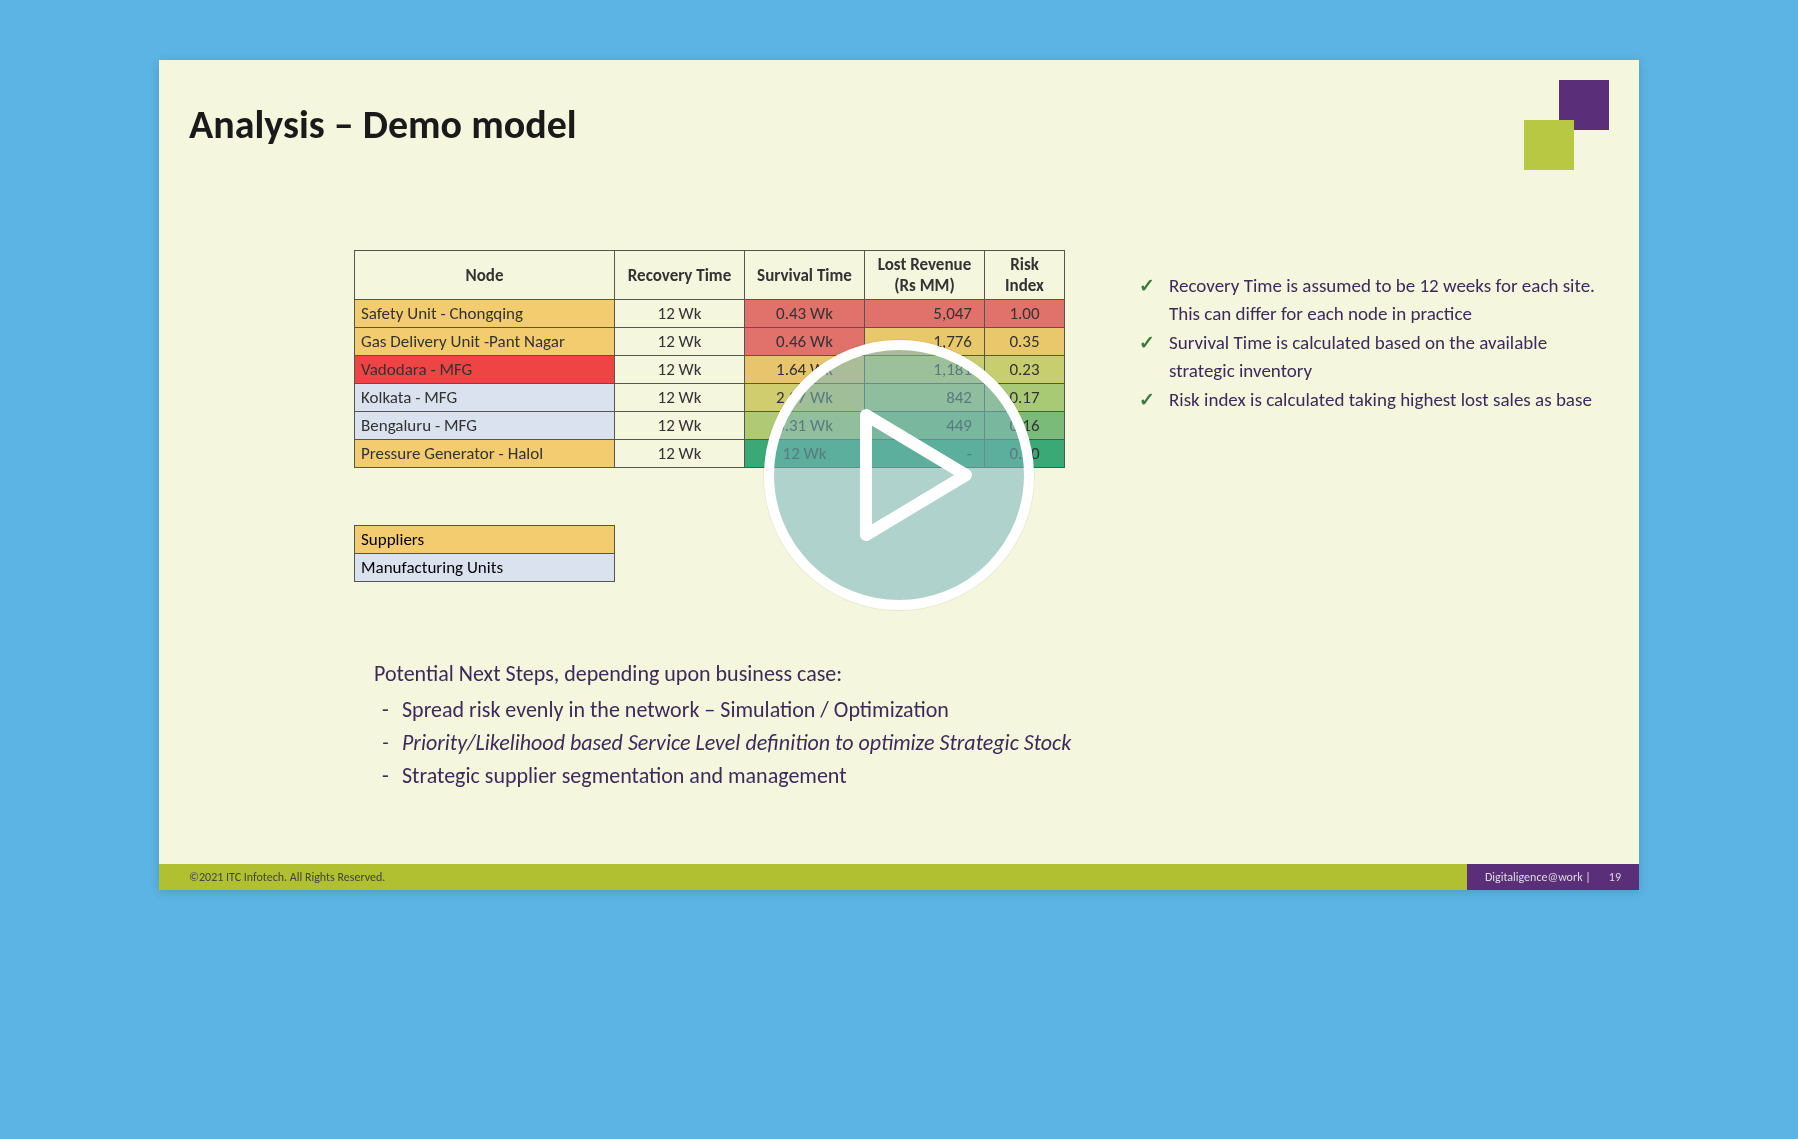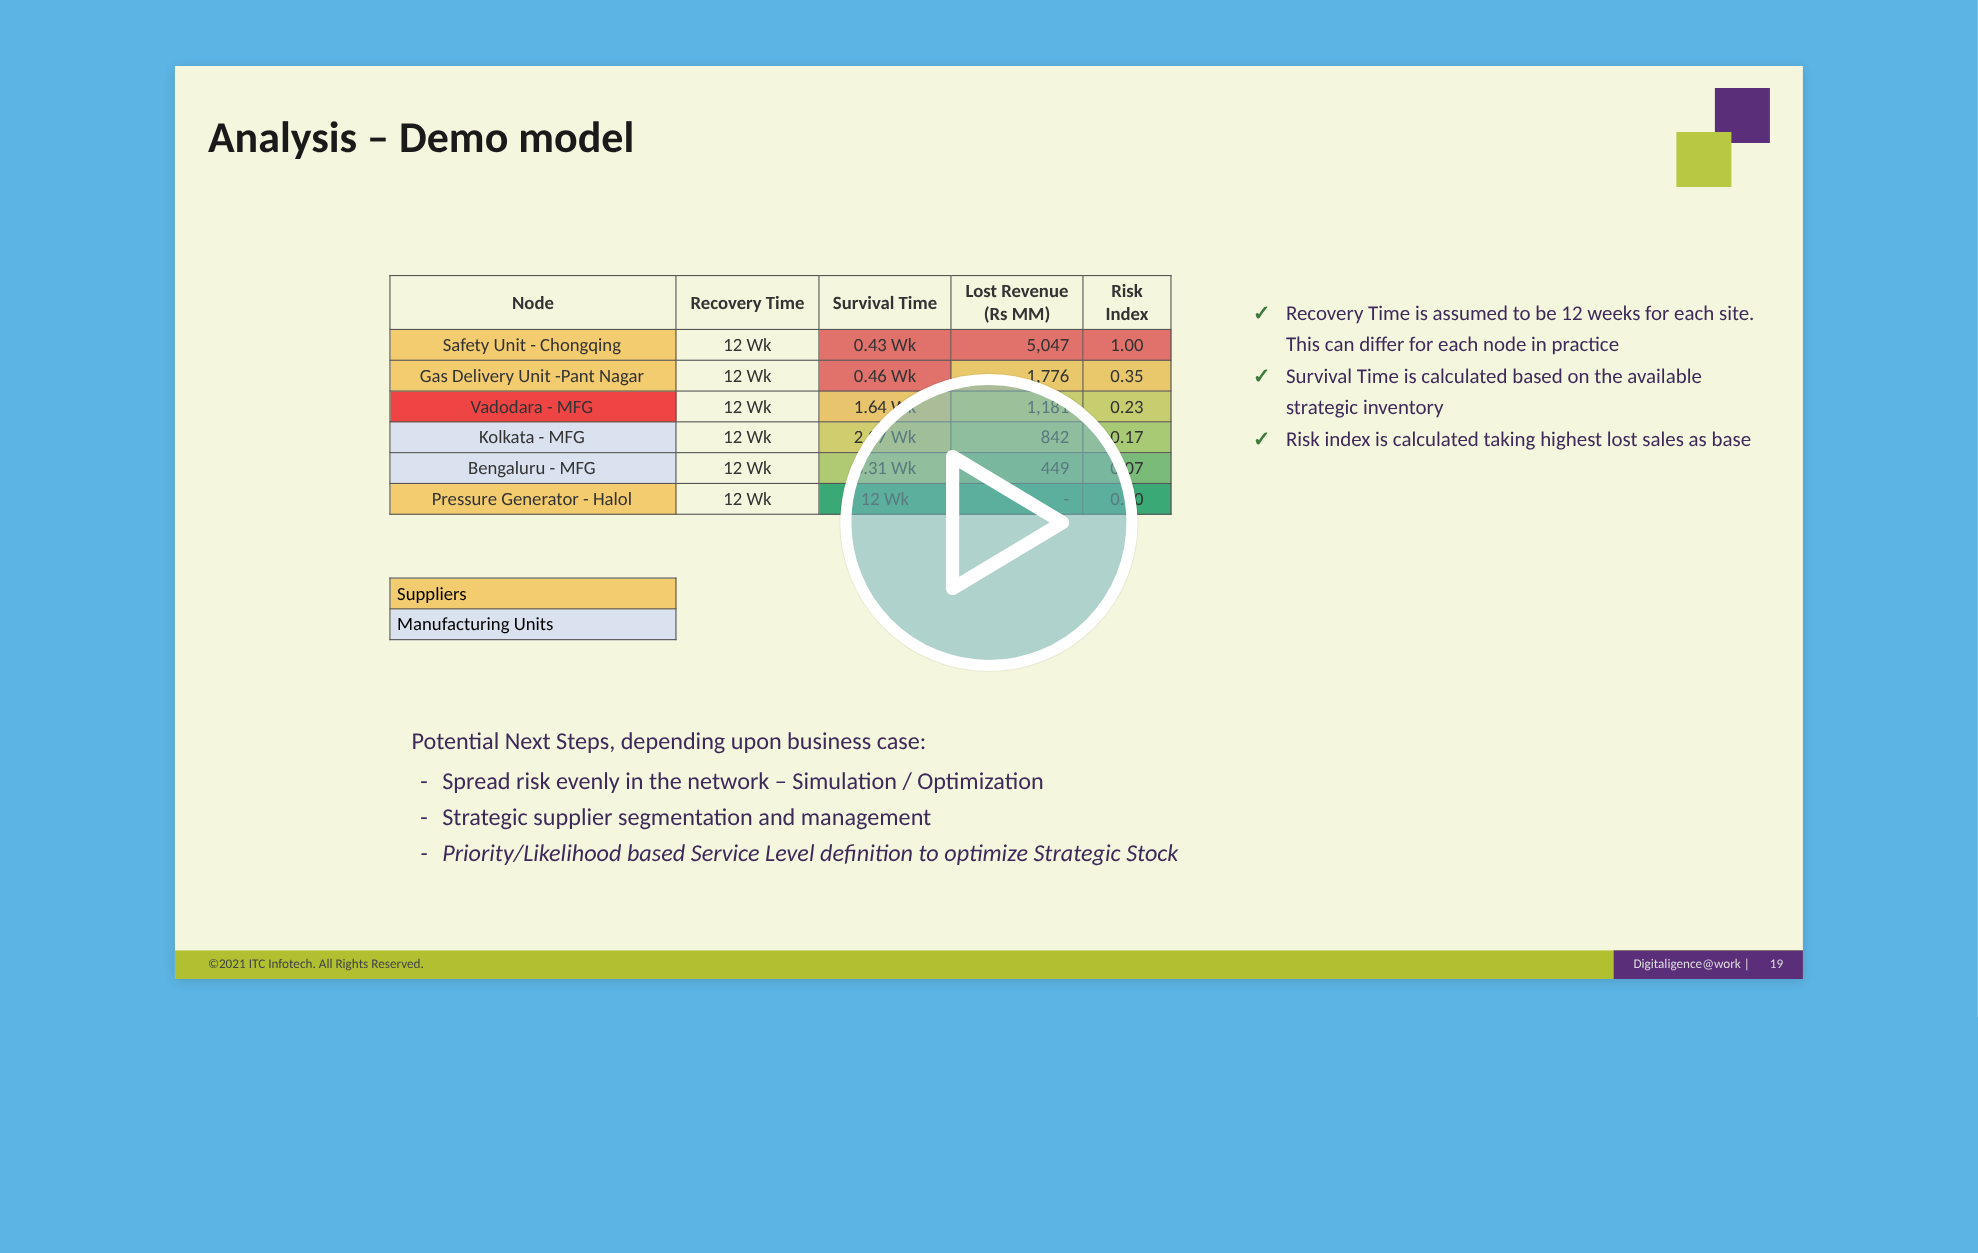--- a/index.html
+++ b/index.html
@@ -62,21 +62,21 @@
   }
   table.main th {
     background: #f4f6de;
     font-weight: 700;
   }
   table.main th.node { width: 260px; }
   table.main th.rec  { width: 130px; }
   table.main th.surv { width: 120px; }
   table.main th.lost { width: 120px; }
   table.main th.risk { width: 80px;  }
-  table.main td.node { text-align: center; padding-left: 6px; }
+  table.main td.node { text-align: left; padding-left: 6px; }
   table.main td.lost { text-align: right; padding-right: 12px; }
 
   .legend {
     position: absolute;
     left: 195px;
     top: 465px;
     border-collapse: collapse;
     font-size: 17px;
   }
   .legend td {
@@ -214,21 +214,21 @@
             <td>12 Wk</td>
             <td style="background:#d0cd6e">2.37 Wk</td>
             <td class="lost" style="background:#a9ca75">842</td>
             <td style="background:#a9ca75">0.17</td>
           </tr>
           <tr>
             <td class="node" style="background:#d9e2ee">Bengaluru - MFG</td>
             <td>12 Wk</td>
             <td style="background:#b0ca73">3.31 Wk</td>
             <td class="lost" style="background:#7bbb79">449</td>
-            <td style="background:#7bbb79">0.07</td>
+            <td style="background:#7bbb79">0.16</td>
           </tr>
           <tr>
             <td class="node" style="background:#f3cc6f">Pressure Generator - Halol</td>
             <td>12 Wk</td>
             <td style="background:#3aa976">12 Wk</td>
             <td class="lost" style="background:#3aa976">-</td>
             <td style="background:#3aa976">0.00</td>
           </tr>
         </tbody>
     </table>
@@ -248,22 +248,22 @@
   <div class="bullets" id="bullets">
       <div class="item"><span class="check">✓</span>Recovery Time is assumed to be 12 weeks for each site. This can differ for each node in practice</div>
       <div class="item"><span class="check">✓</span>Survival Time  is calculated based on the available strategic inventory</div>
       <div class="item"><span class="check">✓</span>Risk index is calculated taking highest lost sales as base</div>
     </div>
 
   <div class="steps">
     <div class="hdr">Potential Next Steps, depending upon business case:</div>
     <div id="steps-body">
         <div class="row">Spread risk evenly in the network – Simulation / Optimization</div>
+        <div class="row italic">Priority/Likelihood based Service Level definition to optimize Strategic Stock</div>
         <div class="row">Strategic supplier segmentation and management</div>
-        <div class="row italic">Priority/Likelihood based Service Level definition to optimize Strategic Stock</div>
       </div>
   </div>
 
   <div class="footer">
     <div class="cp">©2021 ITC Infotech. All Rights Reserved.</div>
     <div class="right">
       <span>Digitaligence@work |</span>
       <span class="pg">19</span>
     </div>
   </div>

